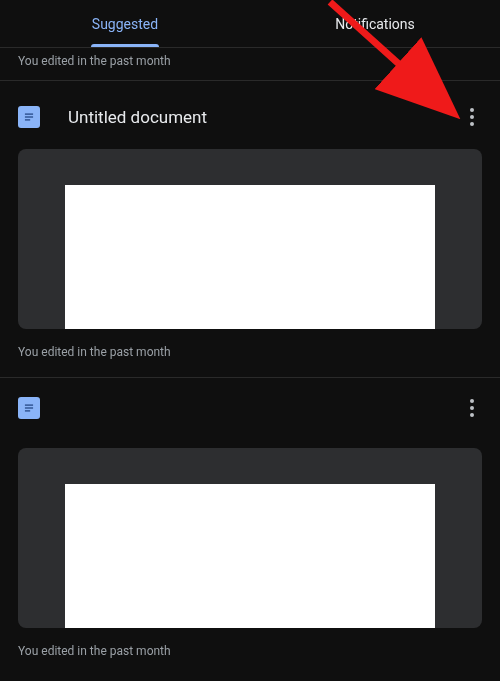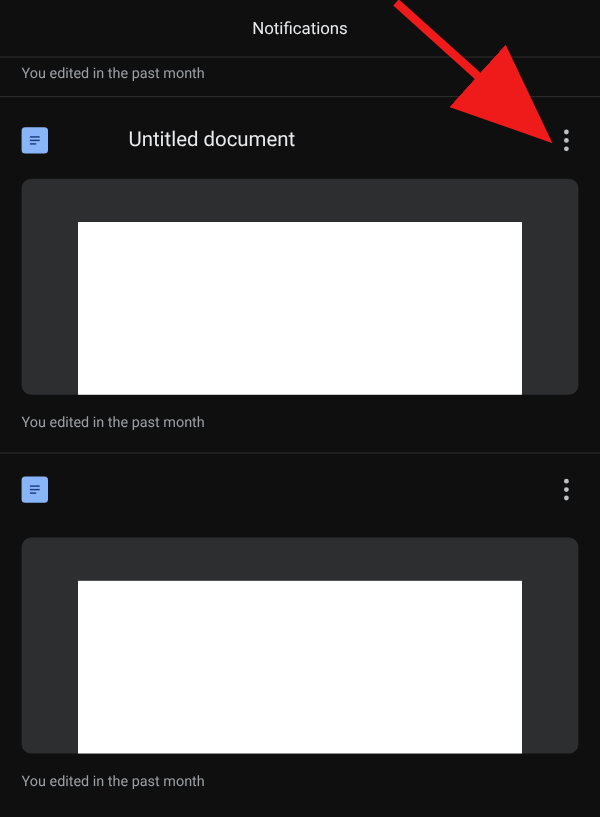--- a/index.html
+++ b/index.html
@@ -54,21 +54,20 @@
       background: #2a2a2a;
     }
     .doc-card {
       padding: 14px 0 0 0;
     }
     .doc-header {
       display: flex;
       align-items: center;
       padding: 0 10px 0 18px;
       height: 44px;
-      gap: 39px;
     }
     .doc-icon {
       width: 22px;
       height: 22px;
       background: #8ab4f8;
       border-radius: 3px;
       display: flex;
       align-items: center;
       justify-content: center;
       margin-right: 28px;
@@ -133,20 +132,23 @@
       position: absolute;
       top: -8px;
       left: 320px;
       pointer-events: none;
     }
   </style>
 </head>
 <body>
 
 <div class="tabs">
+  <div class="tab active">
+    <span>Suggested</span>
+  </div>
   <div class="tab">
     <span>Notifications</span>
   </div>
 </div>
 
 <div class="subtitle">You edited in the past month</div>
 
 <div class="divider"></div>
 
 <div class="doc-card">

